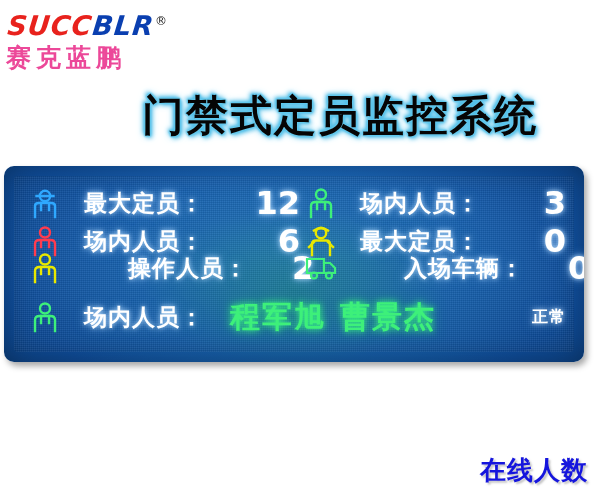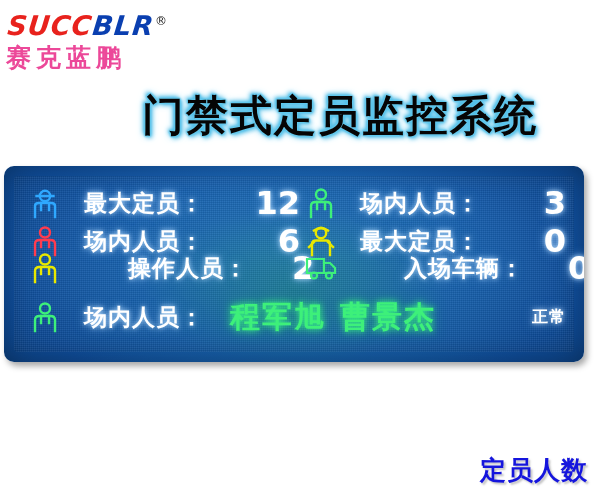--- a/index.html
+++ b/index.html
@@ -319,13 +319,13 @@
         </svg>
       </span>
       <span class="led-label">场内人员：</span>
       <span class="led-names"><span>程军旭</span><span class="name-gap"></span><span>曹景杰</span></span>
       <span class="led-status">正常</span>
     </div>
 
   </div>
 </div>
 
-<div class="footer-mark">定员人数</div>
+<div class="footer-mark">在线人数</div>
 
 </body></html>

